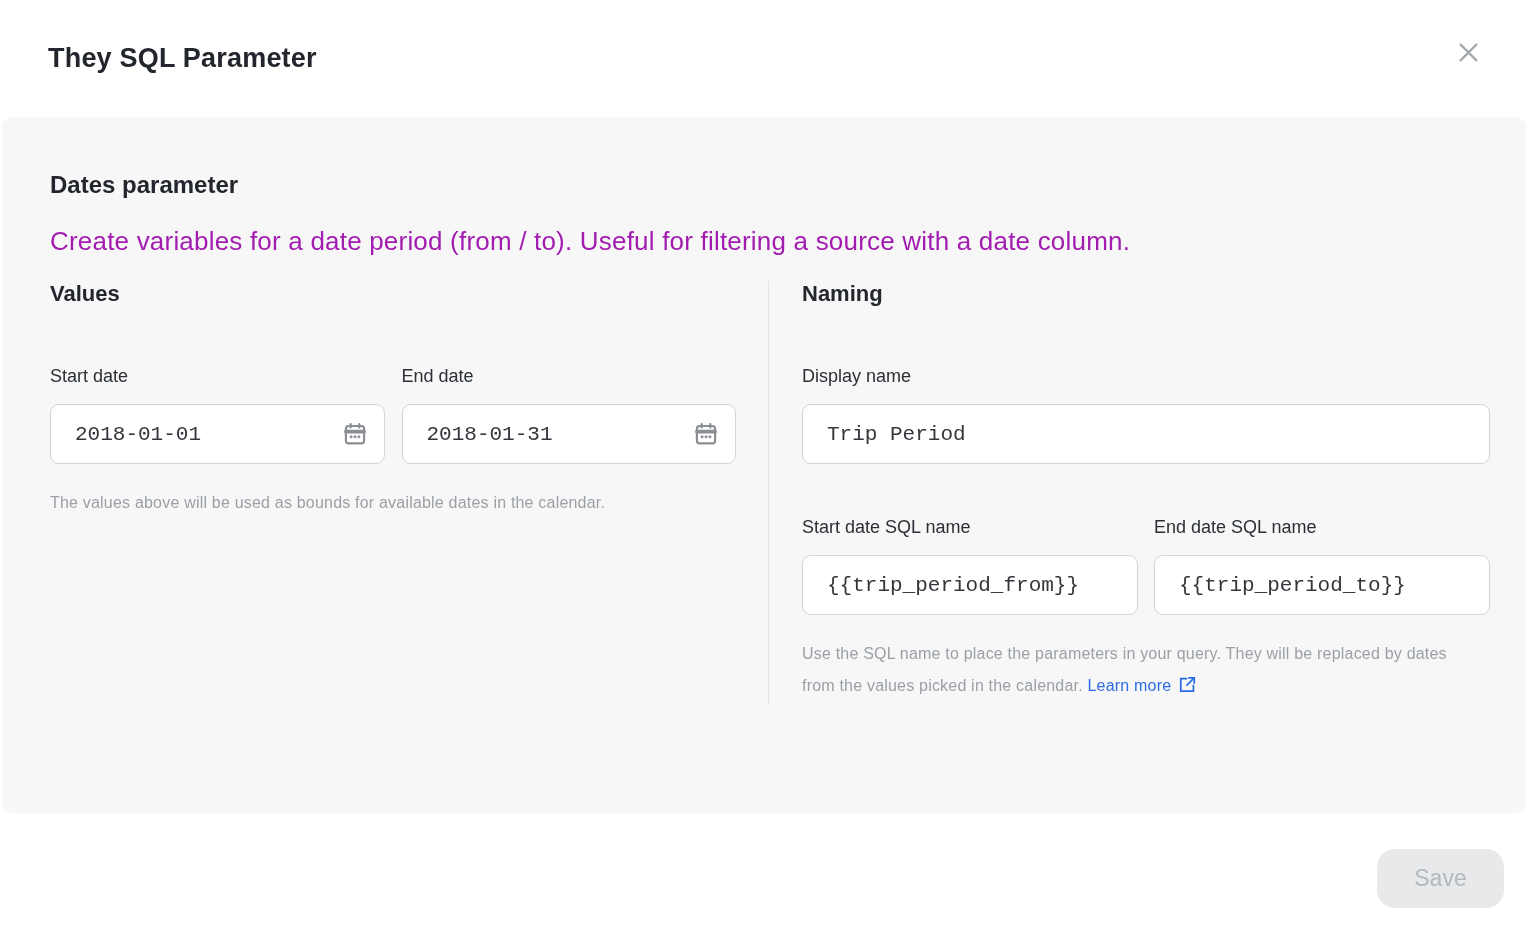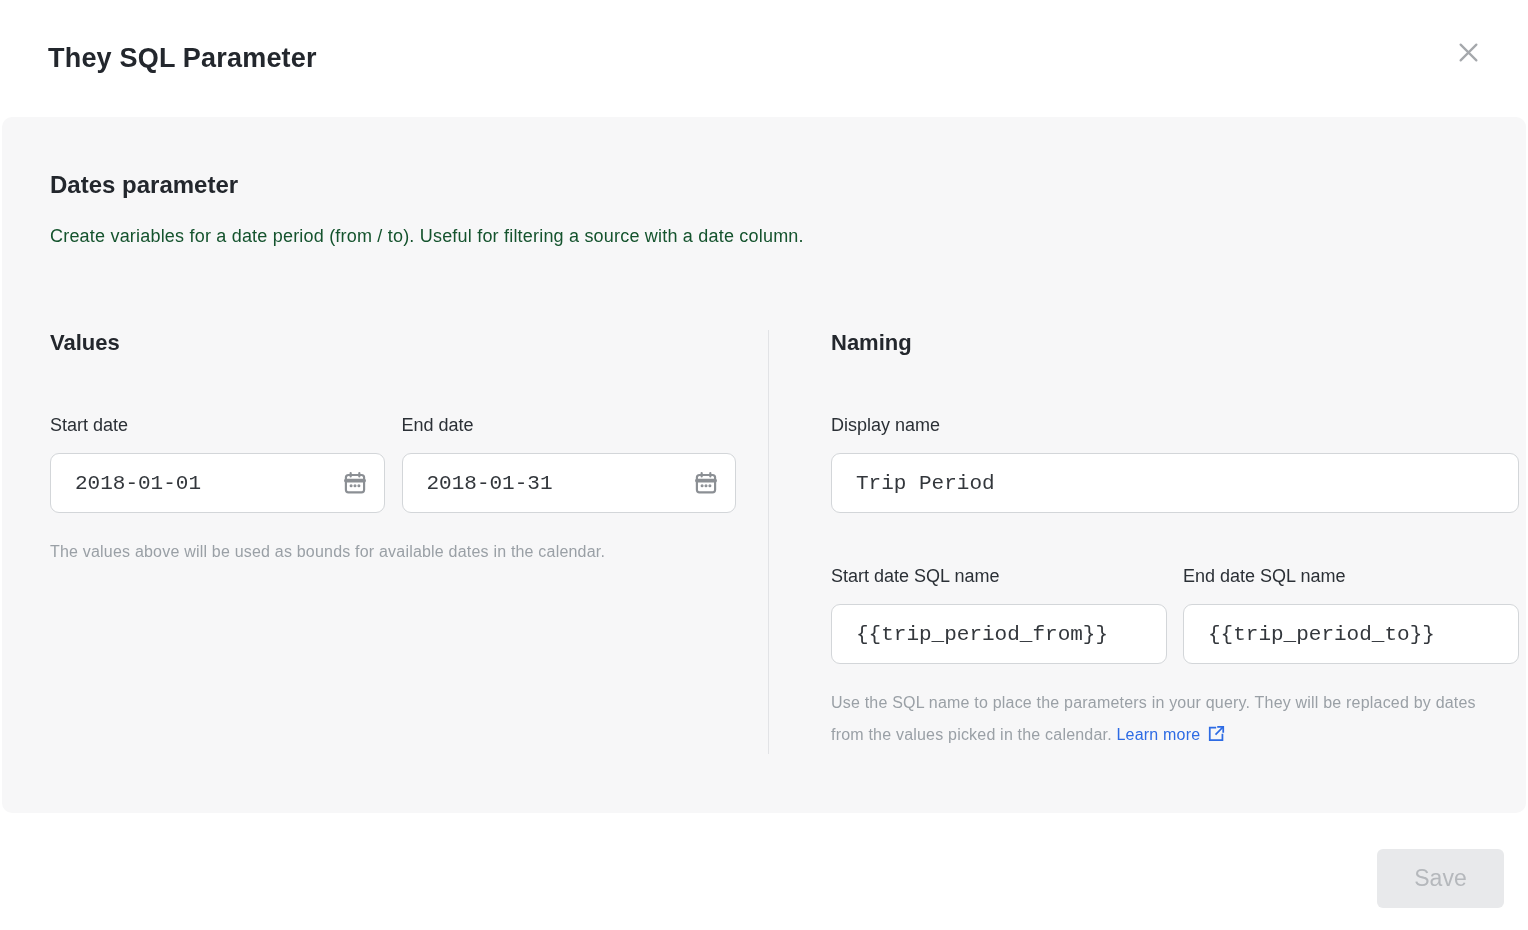--- a/index.html
+++ b/index.html
@@ -42,30 +42,29 @@
     border-radius: 10px;
     padding: 54px 38px 0 48px;
   }
   .section-heading {
     font-size: 24px;
     font-weight: 700;
     color: #23272d;
     margin: 0;
   }
   .panel-desc {
-    font-size: 18px;
-    color: #14532d;
+    font-size: 26px;
+    color: #a21caf;
     margin: 27px 0 0 0;
     letter-spacing: 0.2px;
   }
 
   .columns {
     display: flex;
-    margin-top: 83px;
-    gap: 29px;
+    margin-top: 24px;
   }
   .col-values {
     width: 719px;
     flex: 0 0 719px;
     padding-right: 32px;
     border-right: 1px solid #e2e3e6;
   }
   .col-naming {
     flex: 1;
     padding-left: 33px;
@@ -137,21 +136,21 @@
     justify-content: flex-end;
     align-items: flex-start;
     padding: 36px 24px 0 0;
   }
   .save-btn {
     width: 127px;
     height: 59px;
     background: #e8e9eb;
     color: #b5b8bc;
     border: none;
-    border-radius: 6px;
+    border-radius: 18px;
     font-family: inherit;
     font-size: 23px;
     font-weight: 500;
     cursor: default;
   }
 </style>
 </head>
 <body>
 
 <div>

